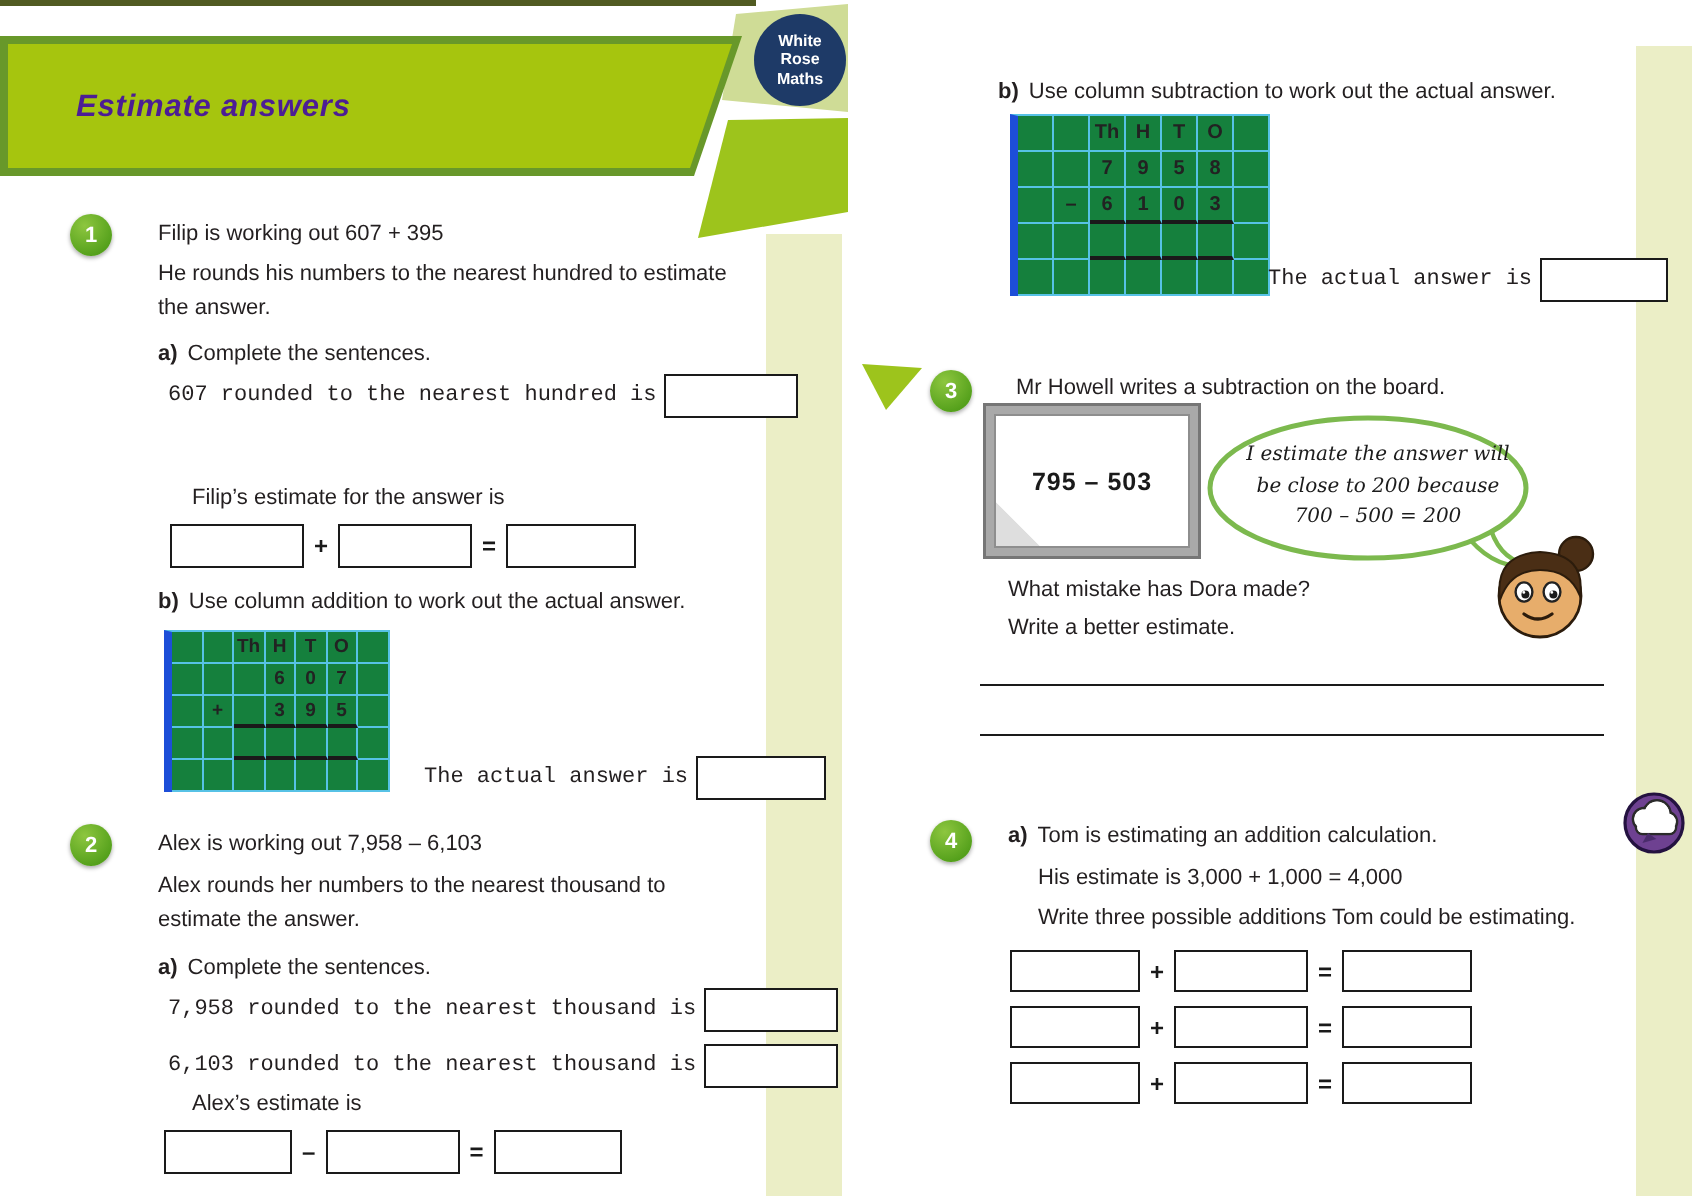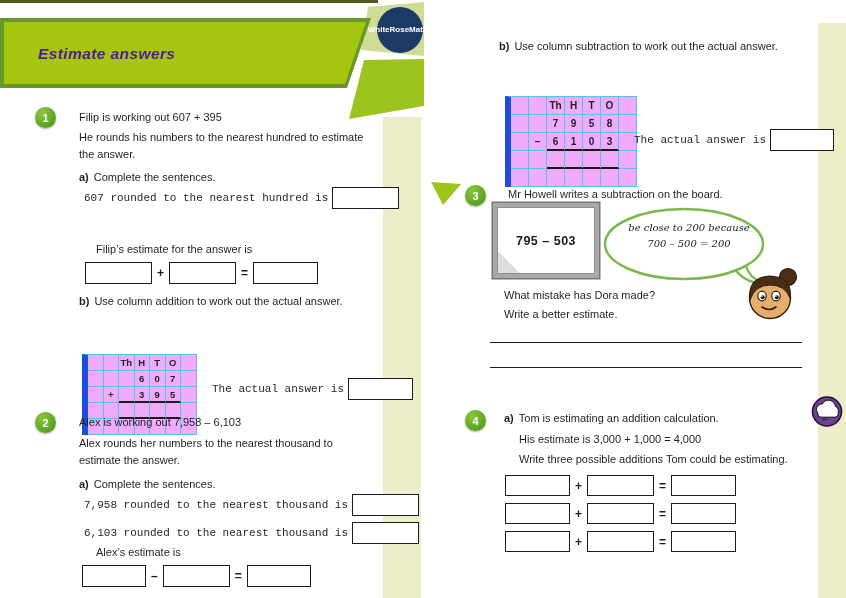--- a/index.html
+++ b/index.html
@@ -12,37 +12,37 @@
     font-family: "Liberation Sans", sans-serif;
     color: #231f20;
   }
   .abs { position: absolute; }
   .t { position: absolute; font-size: 11px; color: #231f20; white-space: nowrap; padding-left: 12px; }
   .t b { font-weight: bold; }
   .gap { margin-left: 5px; }
   .banner-title { position:absolute; left:38px; top:45px; color:#4c1d95; font-size:15.5px; font-weight:bold; letter-spacing:.4px; white-space:nowrap;font-style:italic; }
   .logo {
     position:absolute; left:377px; top:7px; width:46px; height:46px; border-radius:50%;
-    background:#1e3a67; color:#fff; display:flex; flex-direction:row; align-items:center; justify-content:center;
+    background:#1e3a67; color:#fff; display:flex; flex-direction:column; align-items:center; justify-content:center;
     font-size:8px; font-weight:bold; line-height:9.5px; text-align:center;
   }
   .qnum {
     position:absolute; width:21px; height:21px; border-radius:50%;
     background: radial-gradient(circle at 35% 28%, #8dc63f, #54a01b 75%);
     color:#fff; font-weight:bold; font-size:11px;
     display:flex; align-items:center; justify-content:center;
     box-shadow: 0 1px 2px rgba(0,0,0,.35);
   }
   .srow { position:absolute; display:flex; align-items:center; height:22px; font-size:11px; white-space:nowrap;font-family:Liberation Mono, monospace; }
   .bx { border:1.5px solid #1a1a1a; background:#fff; }
   .srow .bx { width:67px; height:22px; margin-left:4px; }
   .eqrow { position:absolute; display:flex; align-items:center; }
   .eqrow .bx { width:67px; height:22px; }
   .op2 { margin:0 5px; font-weight:bold; font-size:12px; color:#1a1a1a; }
-  .grid { position:absolute; display:grid; border-top:1px solid #57c2e6; border-left:6px solid #1d4ed8; background:#f0abfc;margin-top:39px; }
+  .grid { position:absolute; display:grid; border-top:1px solid #57c2e6; border-left:4px solid #1d4ed8; background:#15803d; }
   .g1 { grid-template-columns: repeat(7, 15.5px); grid-auto-rows:16px; font-size:9.5px; }
   .g2 { grid-template-columns: repeat(7, 18px);  grid-auto-rows:18px; font-size:10px; }
   .gcell { border-right:1px solid #57c2e6; border-bottom:1px solid #57c2e6; display:flex; align-items:center; justify-content:center; font-weight:bold; color:#222; }
   .gline { border-bottom:2px solid #1a1a1a; }
   .ansline { position:absolute; width:312px; height:0; border-top:1.6px solid #1a1a1a; }
   .board {
     position:absolute; left:493px; top:203px; width:106px; height:75px;
     background:#fff; border:4px solid #a9a9a9;
     box-shadow: 0 0 0 1.5px #767676, inset 0 0 0 1px #8e8e8e;
     display:flex; align-items:center; justify-content:center;
@@ -229,20 +229,21 @@
   <div class="board">
     <div class="board-sheen"></div>
     <span class="board-text">795 – 503</span>
   </div>
 
   <svg class="abs" style="left:602px;top:206px" width="182" height="92" viewBox="0 0 182 92">
     <path d="M130,60 Q146,82 170,76 Q148,79 142,54 Z" fill="#ffffff" stroke="#7cb94e" stroke-width="2.2" stroke-linejoin="round"></path>
     <ellipse cx="82" cy="38" rx="79" ry="35" fill="#ffffff" stroke="#7cb94e" stroke-width="2.5"></ellipse>
   </svg>
   <div class="bubble-text">
+    <div>I estimate the answer will</div>
     <div>be close to 200 because</div>
     <div>700 – 500 = 200</div>
   </div>
 
   <svg class="abs" style="left:744px;top:266px" width="58" height="56" viewBox="0 0 58 56">
     <circle cx="44" cy="11" r="8.5" fill="#4a2e15" stroke="#2c1c0c" stroke-width="1.2"></circle>
     <circle cx="26" cy="32" r="20.5" fill="#e7ad6b" stroke="#2c1c0c" stroke-width="1.4"></circle>
     <path d="M6,34 Q3,11 26,10 Q49,11 46,32 Q41,19 26,19 Q11,19 6,34 Z" fill="#4a2e15" stroke="#2c1c0c" stroke-width="1"></path>
     <ellipse cx="18" cy="30" rx="4.2" ry="4.8" fill="#fff" stroke="#222" stroke-width="1.2"></ellipse>
     <ellipse cx="32" cy="30" rx="4.2" ry="4.8" fill="#fff" stroke="#222" stroke-width="1.2"></ellipse>

